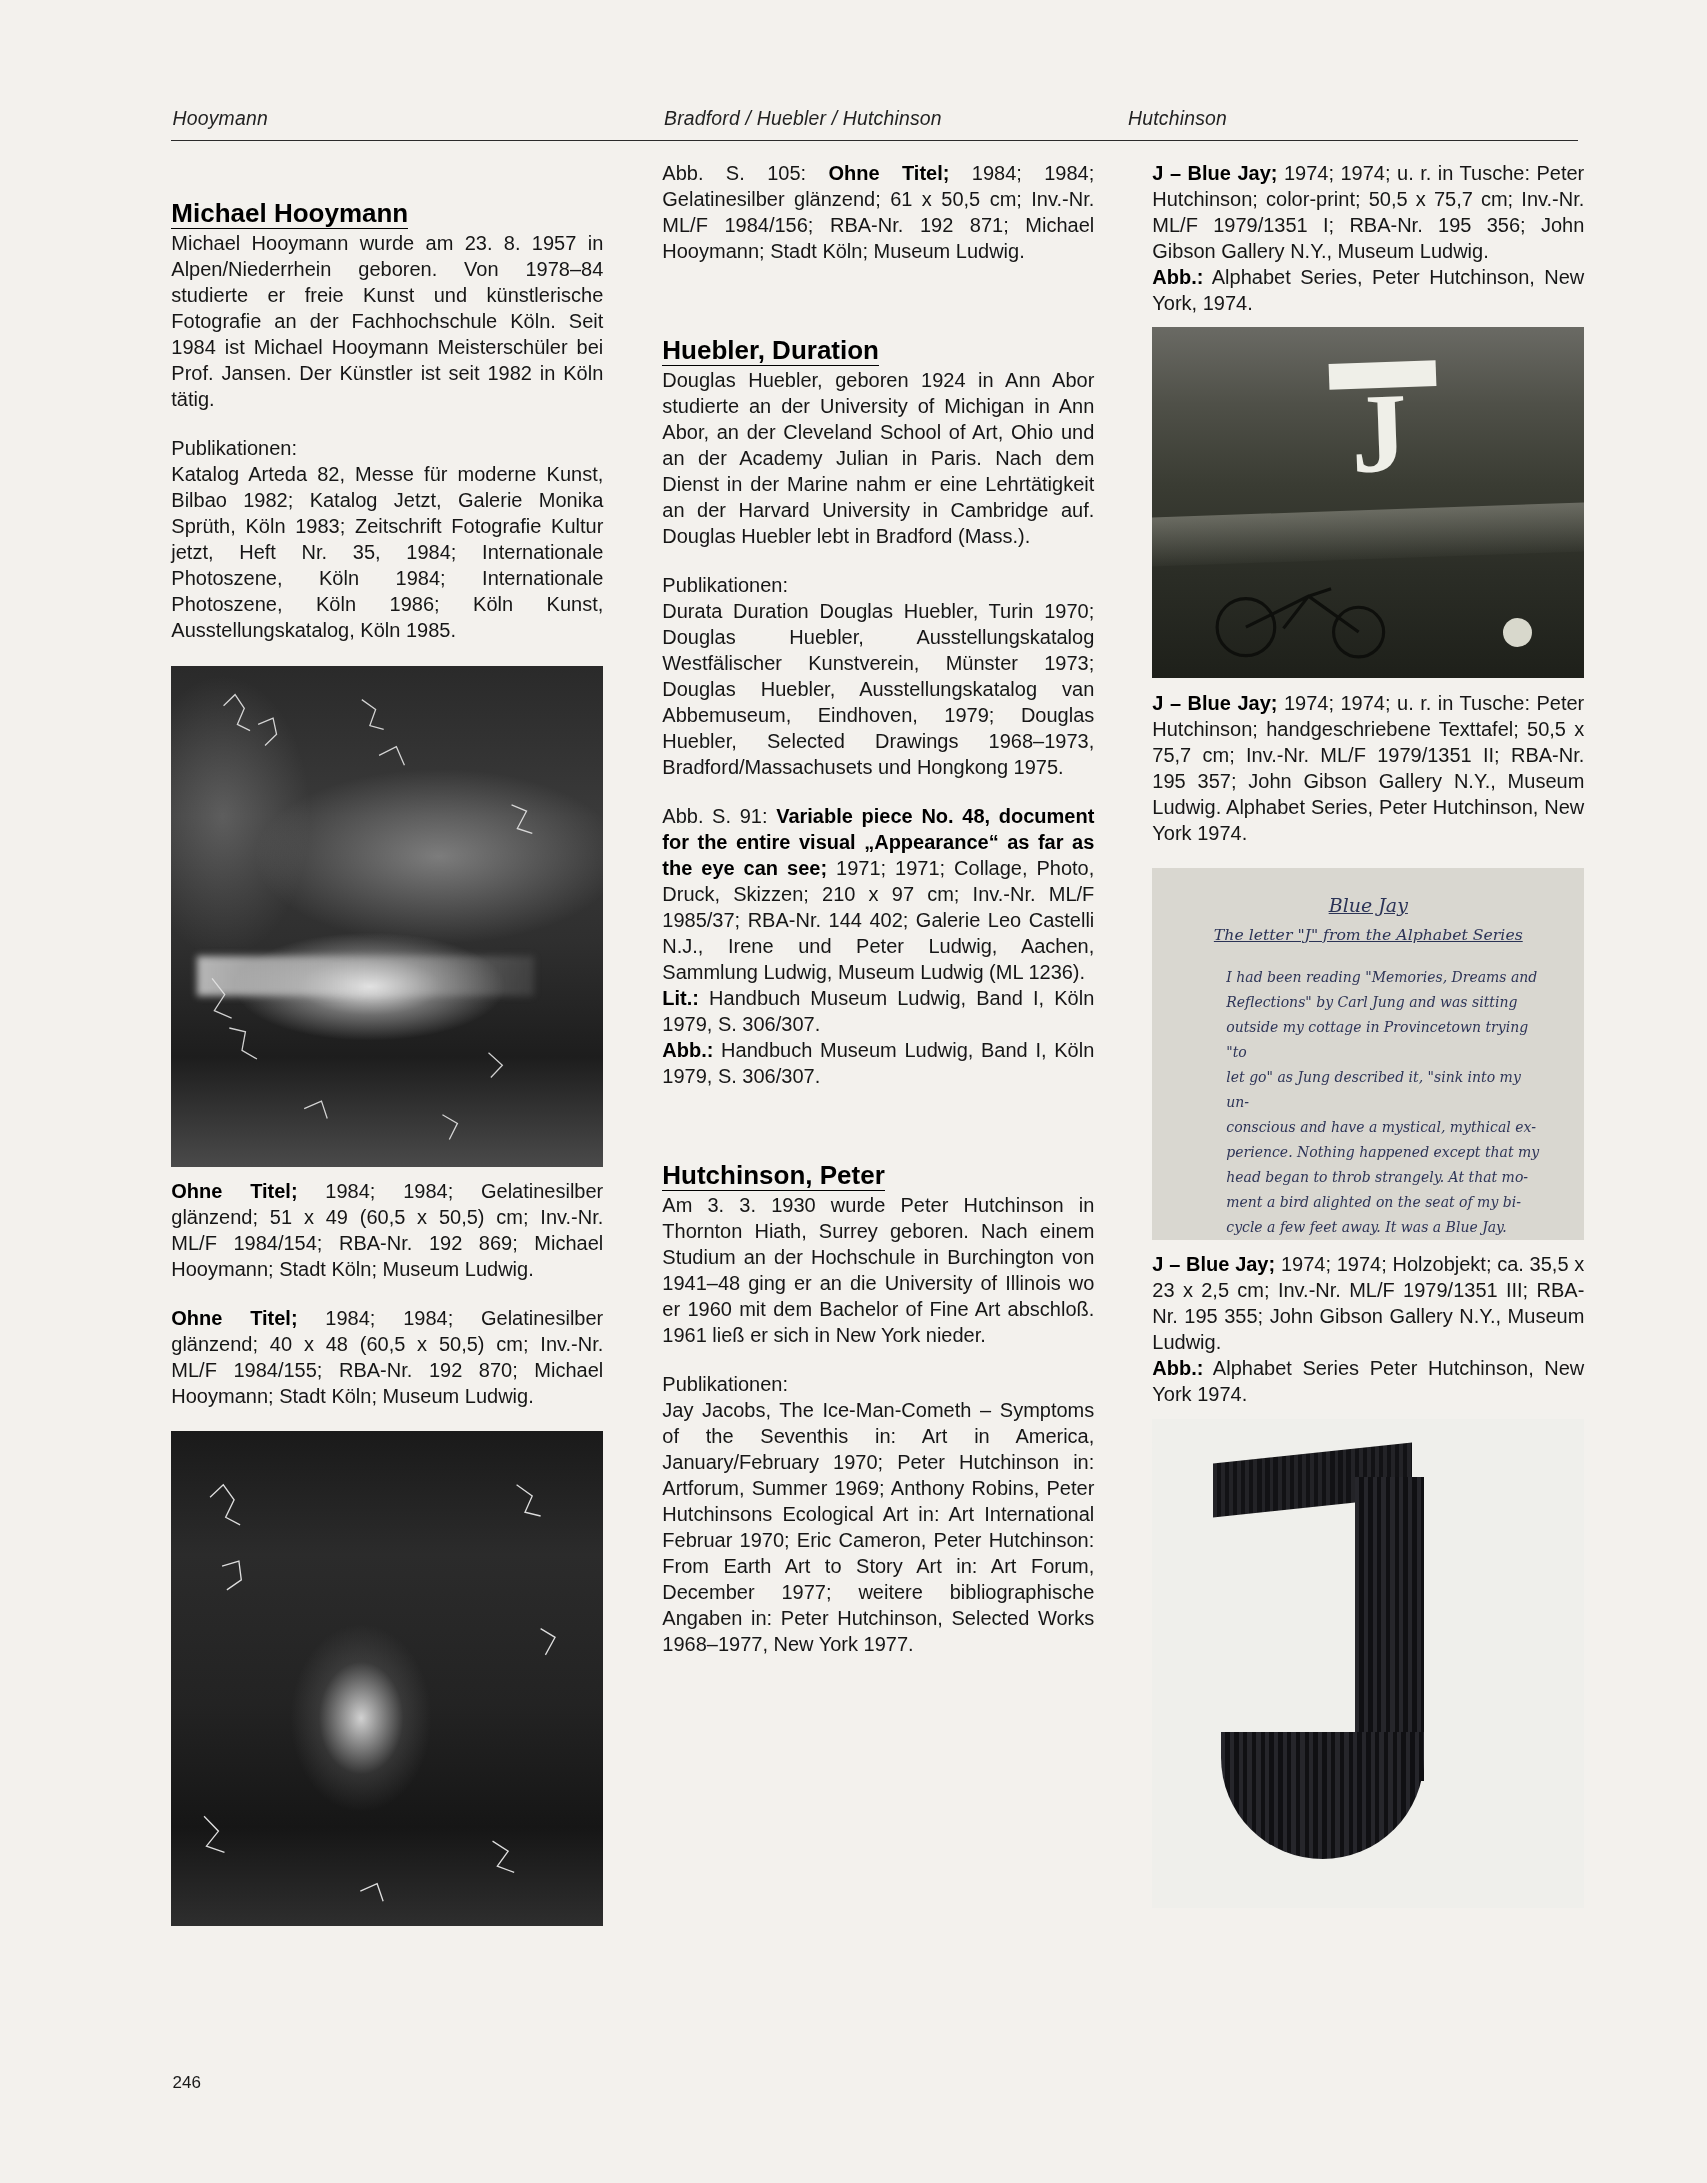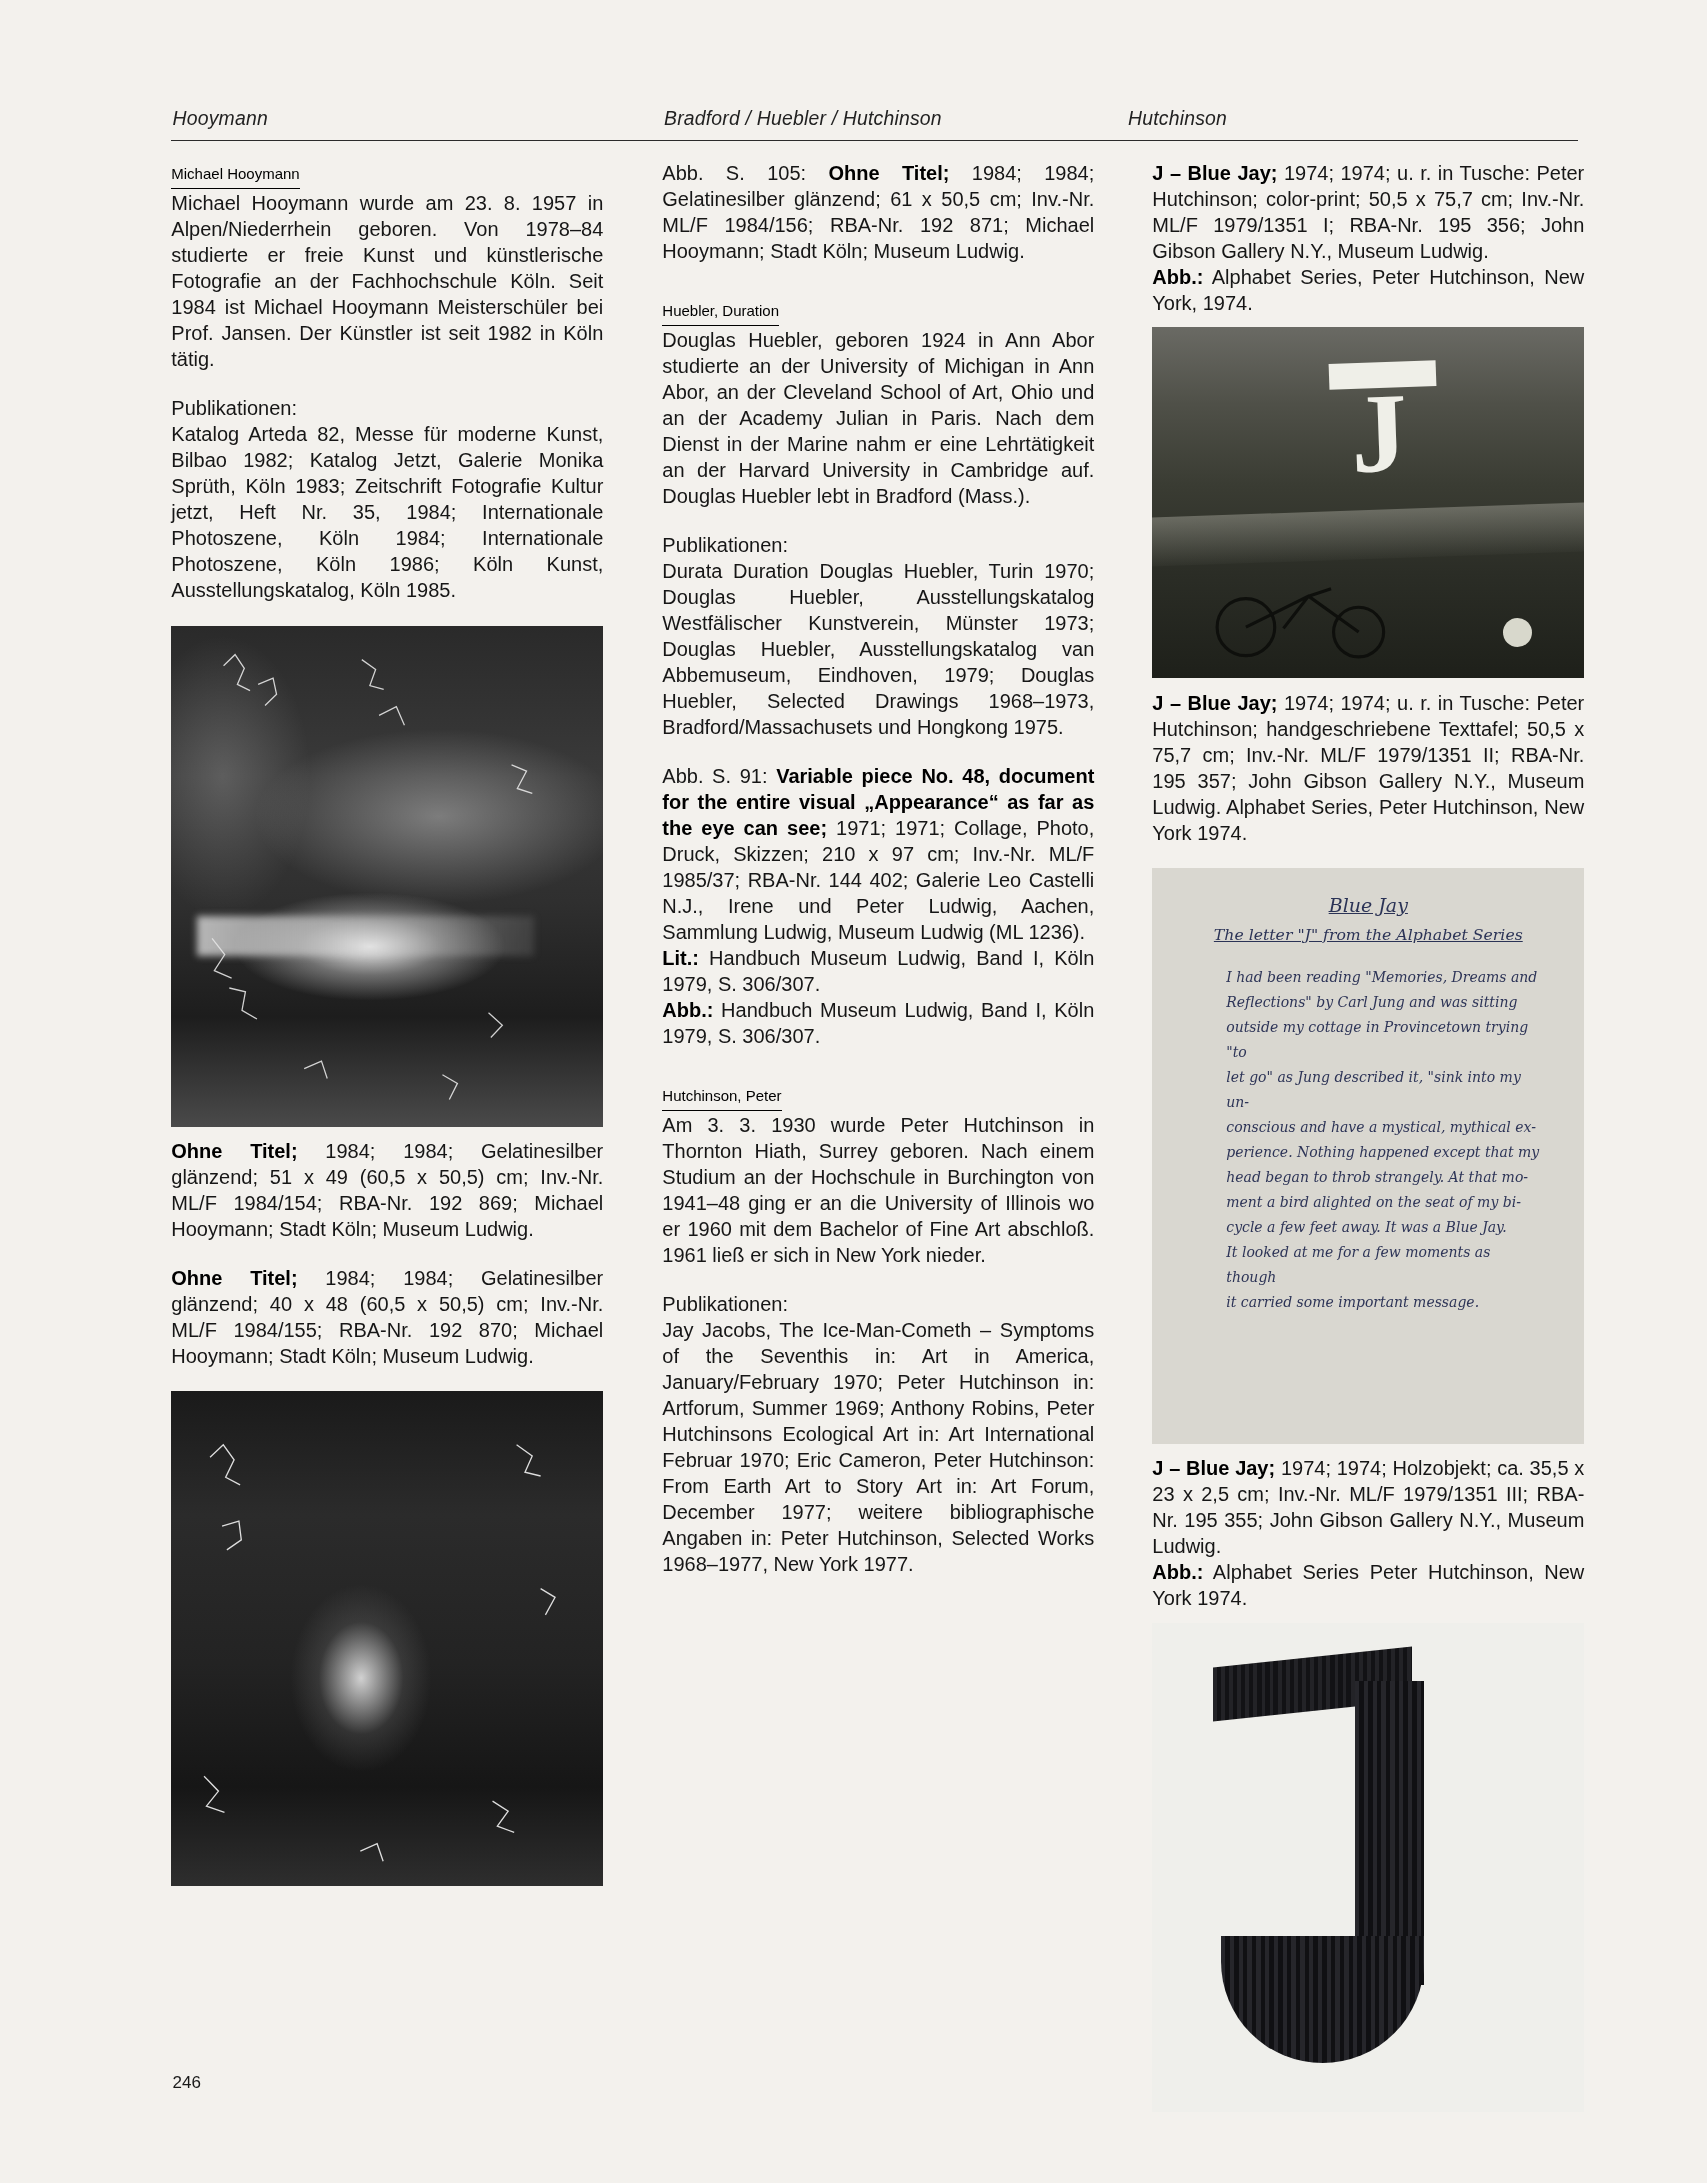--- a/index.html
+++ b/index.html
@@ -77,28 +77,29 @@
     line-height: 26px;
     color: #161616;
     text-align: justify;
     hyphens: auto;
   }
   .gap { height: 22.6px; }
   .gap-lg { height: 33px; }
   .gap-sm { height: 11.3px; }
 
   .hd {
-    font-weight: normal;
-    font-size: 15px;
+    font-weight: bold;
+    font-size: 26px;
     line-height: 27.6px;
     color: #000;
     display: inline-block;
     border-bottom: 1.6px solid #000;
     padding-bottom: 0.6px;
     margin-bottom: 1.3px;
+    margin-top: 40px;
   }
   b, .b { font-weight: bold; color: #000; }
 
   
   .img {
     position: relative;
     width: 432px;
     background: #555;
     overflow: hidden;
   }
@@ -173,21 +174,21 @@
   .photo3 .ball {
     position: absolute;
     right: 12%;
     bottom: 9%;
     width: 29px; height: 29px;
     border-radius: 50%;
     background: #d8d8cc;
   }
   
   .photo4 {
-    height: 576px;
+    height: 372px;
     background: #d9d7d0;
   }
   .hwpanel {
     position: absolute;
     inset: 0;
     padding: 26px 44px;
     box-sizing: border-box;
   }
   .hw-title {
     text-align: center;

